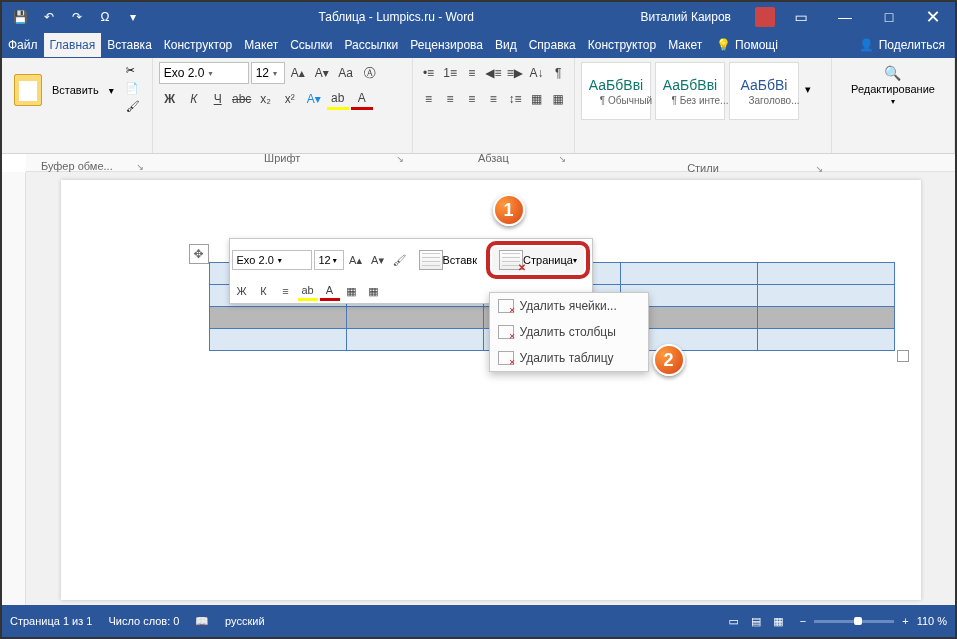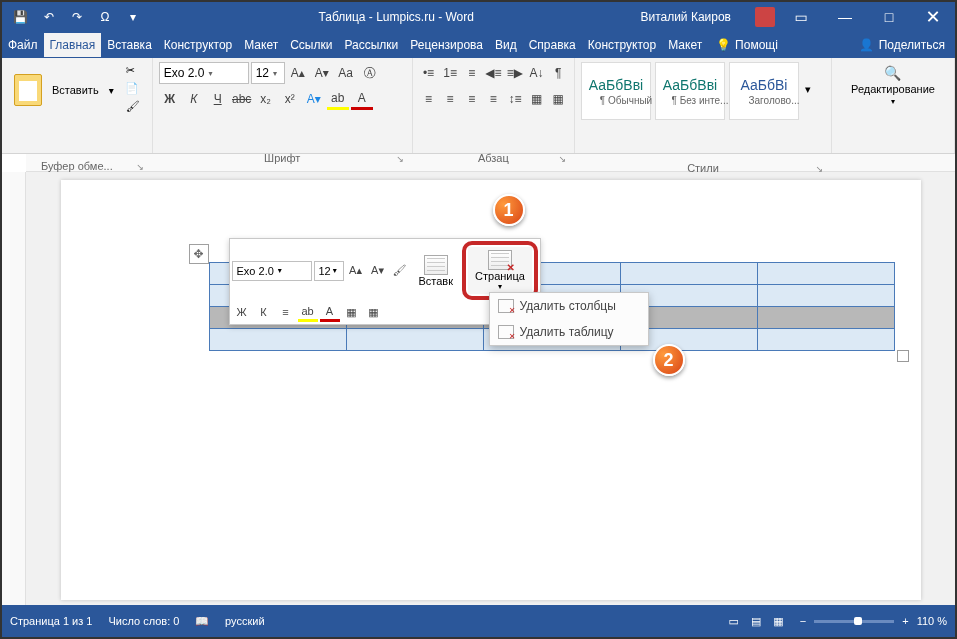--- a/index.html
+++ b/index.html
@@ -58,21 +58,21 @@
 .table-anchor { position: absolute; left: 128px; top: 64px; width: 20px; height: 20px; border: 1px solid #a0a0a0; background: #fff; display: flex; align-items: center; justify-content: center; font-size: 12px; color: #666; }
 .tbl { position: absolute; left: 148px; top: 82px; border-collapse: collapse; }
 .tbl td { border: 1px solid #4a7ab8; width: 137px; height: 22px; background: #dce9f5; }
 .tbl tr.sel td { background: #b8b8b8; }
 .end-marker { position: absolute; left: 836px; top: 170px; width: 12px; height: 12px; border: 1px solid #999; }
 
 .mini-toolbar { position: absolute; left: 168px; top: 58px; background: #fff; border: 1px solid #c8c8c8; box-shadow: 0 2px 6px rgba(0,0,0,0.2); padding: 2px; display: flex; flex-direction: column; gap: 2px; font-size: 11px; }
 .mini-toolbar .row { display: flex; gap: 2px; align-items: center; }
 .mini-toolbar .fbox { background: #fff; border: 1px solid #c0c0c0; height: 20px; padding: 0 4px; display: flex; align-items: center; font-size: 11px; }
 .mini-toolbar .mbtn { width: 20px; height: 20px; display: flex; align-items: center; justify-content: center; color: #444; }
-.vbtn { display: flex; flex-direction: column; align-items: center; border: 1px solid transparent; padding: 2px 6px; }
+.vbtn { display: flex; align-items: center; border: 1px solid transparent; padding: 2px 6px; }
 .vbtn .icon { width: 24px; height: 20px; background: linear-gradient(#fff,#eee); border: 1px solid #aaa; position: relative; }
 .vbtn .icon::before { content: ""; position: absolute; inset: 2px; background: repeating-linear-gradient(#ccc 0 1px, transparent 1px 4px); }
 .vbtn .drop { font-size: 8px; }
 
 .delete-btn { border: 4px solid #c62828; border-radius: 10px; padding: 2px; }
 .delete-btn .vbtn { background: #f5f5f5; }
 .delete-btn .icon::after { content: "✕"; position: absolute; right: -4px; bottom: -4px; color: #c62828; font-size: 10px; font-weight: bold; }
 
 .dropdown { position: absolute; left: 428px; top: 112px; width: 160px; background: #fcfcfc; border: 1px solid #c8c8c8; box-shadow: 0 3px 8px rgba(0,0,0,0.25); font-size: 12px; }
 .dropdown .item { display: flex; align-items: center; gap: 6px; padding: 6px 8px; color: #444; }
@@ -316,20 +316,24 @@
         <div class="mbtn" style="border-bottom:3px solid #ff0">ab</div>
         <div class="mbtn" style="border-bottom:3px solid #c00">A</div>
         <div class="mbtn">▦</div>
         <div class="mbtn">▦</div>
       </div>
     </div>
 
     <div class="dropdown">
       <div class="item">
           <span class="icon"></span>
+          <span>Удалить ячейки...</span>
+        </div>
+      <div class="item">
+          <span class="icon"></span>
           <span>Удалить столбцы</span>
         </div>
       <div class="item">
           <span class="icon"></span>
           <span>Удалить таблицу</span>
         </div>
     </div>
 
     <div class="callout c1">1</div>
     <div class="callout c2">2</div>

